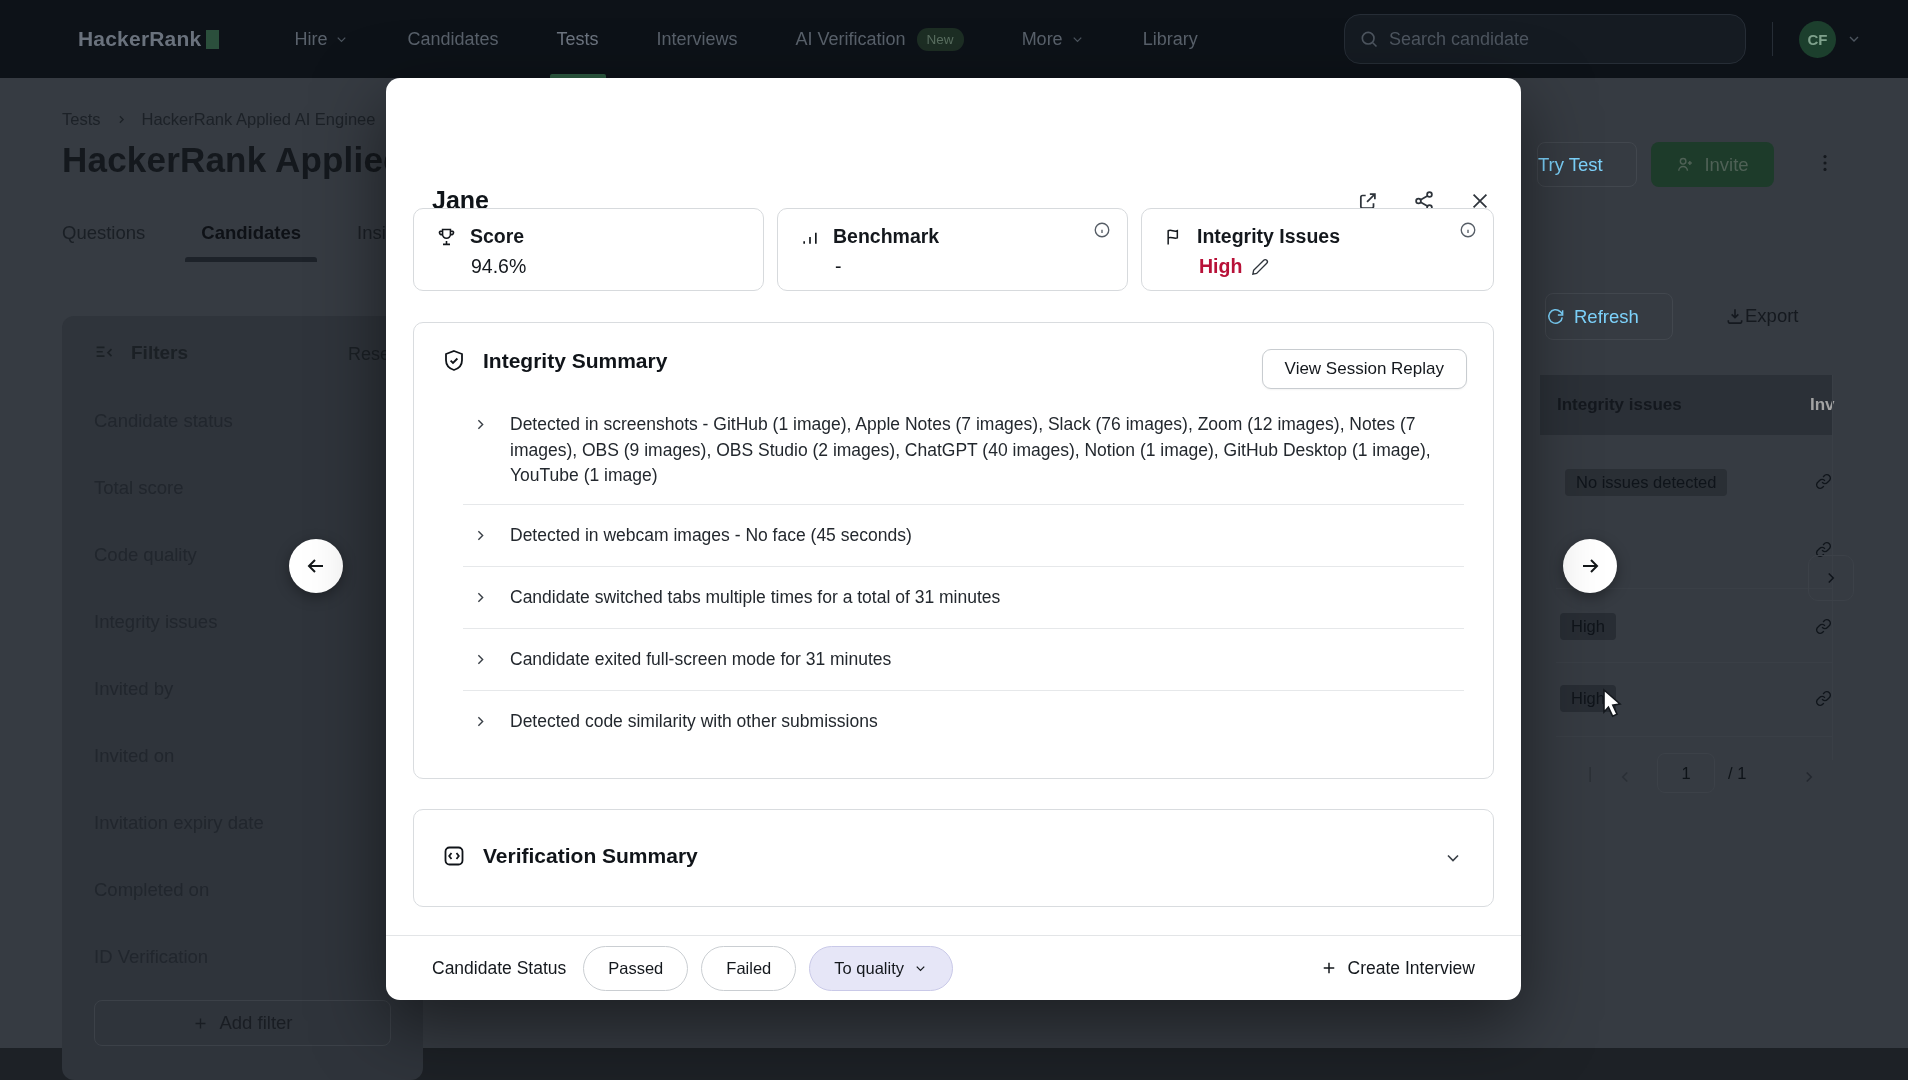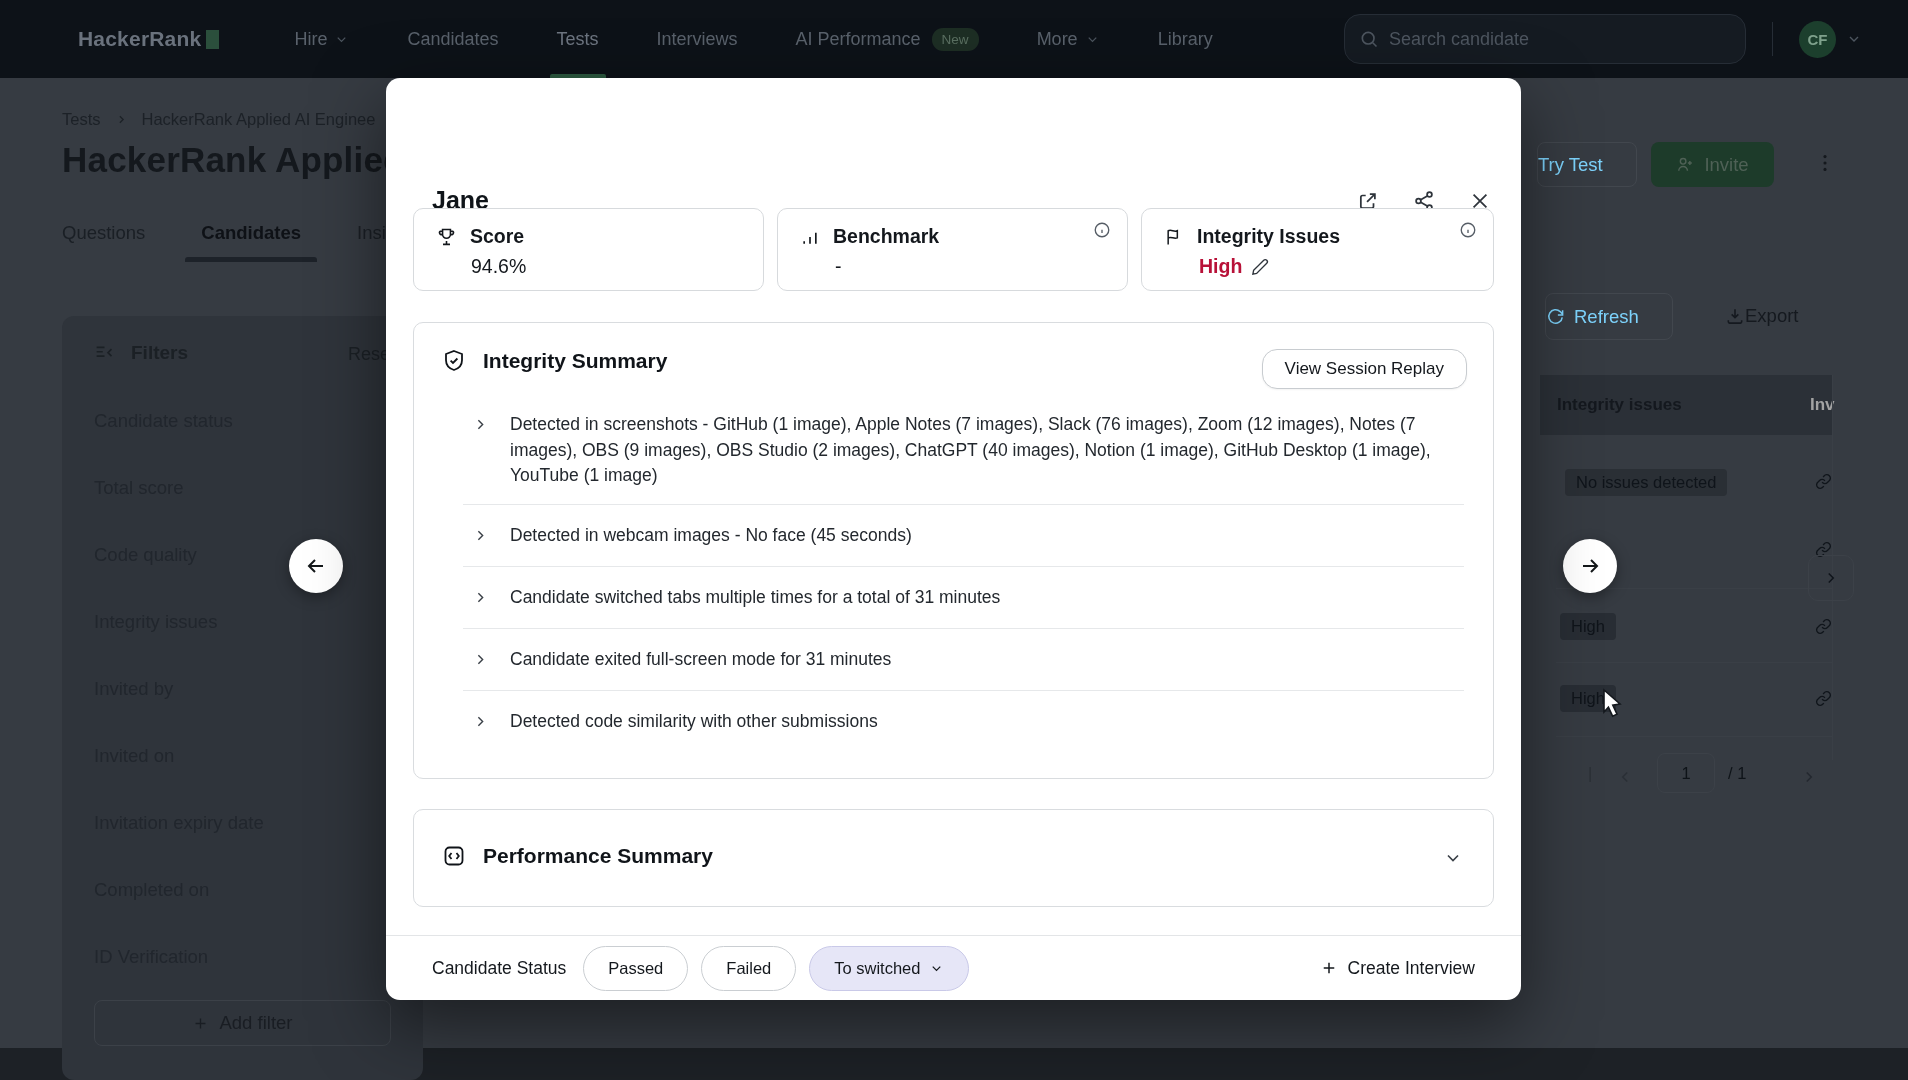--- a/index.html
+++ b/index.html
@@ -89,21 +89,21 @@
     font-size:19.5px; font-weight:700; color:#14181d; }
   .stat-value { position:absolute; left:57px; top:46px; font-size:19.5px; color:#14181d; display:flex; align-items:center; gap:9px; }
   .stat-info { position:absolute; right:16px; top:12px; color:#565d66; }
   .value-high { color:#b81138; font-weight:700; }
 
   .card { position:absolute; left:27px; width:1081px; border:1px solid #d9dcdf; border-radius:10px; background:#fff; }
   .integrity-card { top:244px; height:457px; }
   .ic-head { position:absolute; left:28px; top:26px; display:flex; align-items:center; gap:17px;
     font-size:21px; font-weight:700; color:#101419; }
   .btn-replay { position:absolute; right:26px; top:26px; height:40px; padding:0 22px; border:1px solid #c8ccd0;
-    border-radius:15px; background:#fff; font-size:17px; font-weight:500; color:#14181d;
+    border-radius:9px; background:#fff; font-size:17px; font-weight:500; color:#14181d;
     display:flex; align-items:center; box-shadow:0 1px 2px rgba(0,0,0,.05); }
   .i-row { position:absolute; left:58px; right:36px; display:flex; gap:21px; color:#23282e; font-size:17.5px; line-height:25.5px; }
   .i-row .chev { color:#3a4047; flex:0 0 auto; margin-top:4px; }
   .i-sep { position:absolute; left:49px; right:29px; height:1px; background:#e6e8ea; }
 
   .perf-card { top:731px; height:98px; }
   .pc-head { position:absolute; left:28px; top:34px; display:flex; align-items:center; gap:17px;
     font-size:21px; font-weight:700; color:#101419; }
   .pc-chev { position:absolute; right:30px; top:38px; color:#3a4047; }
 
@@ -136,21 +136,21 @@
       <span>Candidates</span>
     </div>
     <div class="nav-item active">
       <span>Tests</span>
       <span class="nav-underline"></span>
     </div>
     <div class="nav-item">
       <span>Interviews</span>
     </div>
     <div class="nav-item">
-      <span>AI Performance</span>
+      <span>AI Verification</span>
       <span class="badge-new">New</span>
     </div>
     <div class="nav-item">
       <span>More</span>
       <svg class="chev" width="15" height="15" viewBox="0 0 24 24" fill="none" stroke="currentColor" stroke-width="2">
           <path d="M6 9l6 6 6-6"></path>
         </svg>
     </div>
     <div class="nav-item">
       <span>Library</span>
@@ -467,37 +467,37 @@
       <span>Detected code similarity with other submissions</span>
     </div>
   </div>
 
   <div class="card perf-card">
     <div class="pc-head">
       <svg width="24" height="24" viewBox="0 0 24 24" fill="none" stroke="currentColor" stroke-width="1.8">
           <rect x="3.5" y="3.5" width="17" height="17" rx="4"></rect>
           <path d="M9.5 9l-2.3 3 2.3 3M14.5 9l2.3 3-2.3 3"></path>
         </svg>
-      <span>Performance Summary</span>
+      <span>Verification Summary</span>
     </div>
     <svg class="pc-chev" width="20" height="20" viewBox="0 0 24 24" fill="none" stroke="currentColor" stroke-width="2">
         <path d="M6 9l6 6 6-6"></path>
       </svg>
   </div>
 
   <div class="m-footer">
     <span class="cs-label">Candidate Status</span>
     <button class="pill">
       <span>Passed</span>
     </button>
     <button class="pill">
       <span>Failed</span>
     </button>
     <button class="pill selected">
-      <span>To switched</span>
+      <span>To quality</span>
       <svg width="15" height="15" viewBox="0 0 24 24" fill="none" stroke="currentColor" stroke-width="2">
           <path d="M6 9l6 6 6-6"></path>
         </svg>
     </button>
     <div class="create-iv">
       <svg width="18" height="18" viewBox="0 0 24 24" fill="none" stroke="currentColor" stroke-width="2">
           <path d="M12 5v14M5 12h14"></path>
         </svg>
       <span>Create Interview</span>
     </div>

